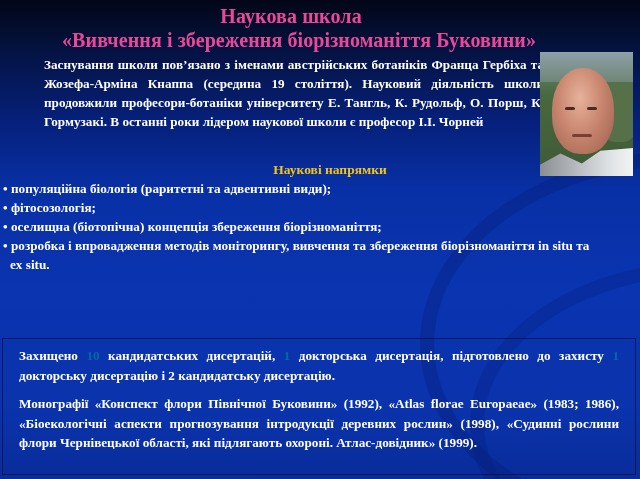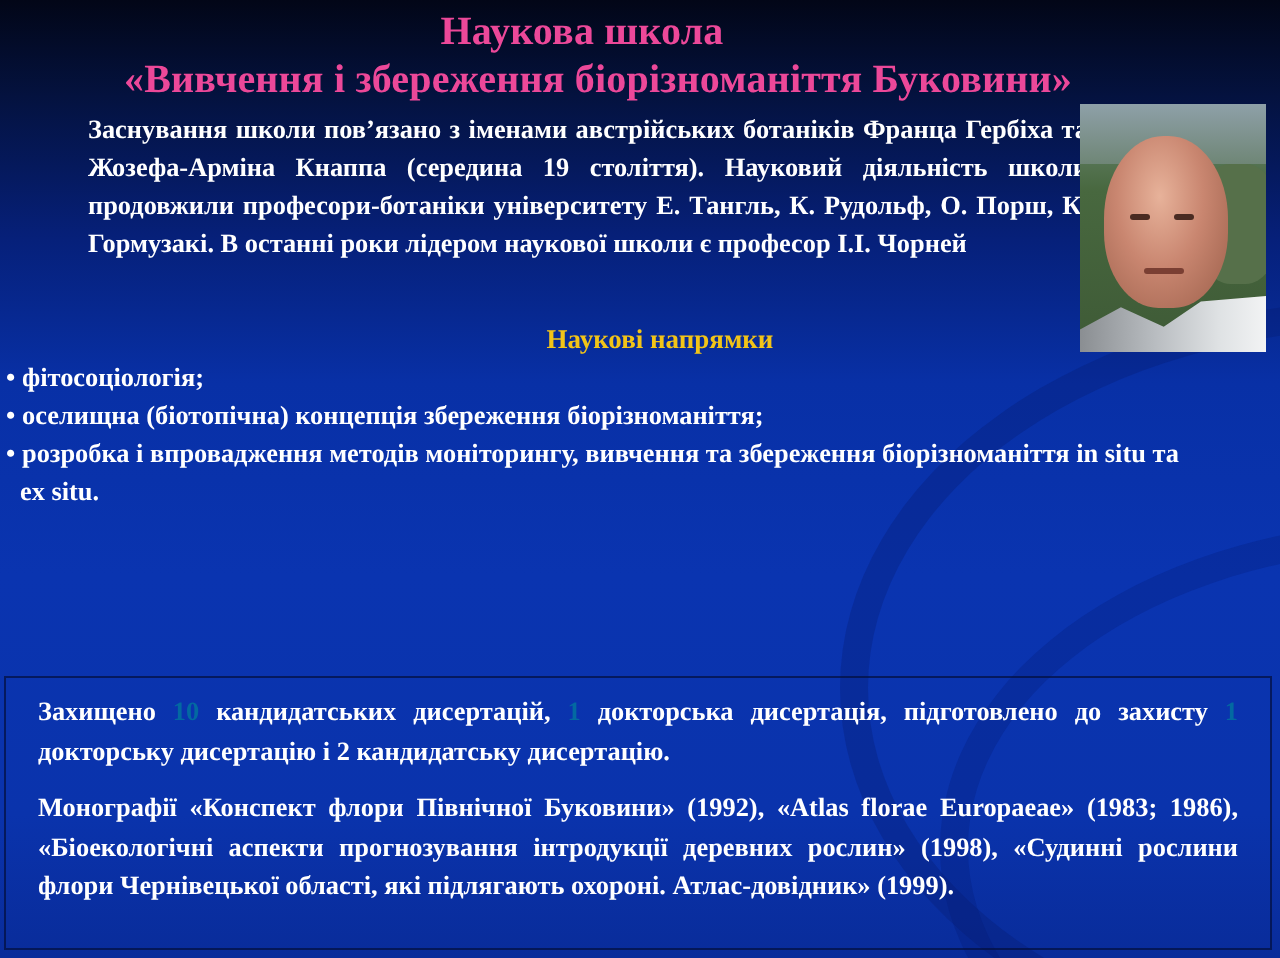--- a/index.html
+++ b/index.html
@@ -163,21 +163,22 @@
   <div class="head"></div>
   <div class="eye l"></div>
   <div class="eye r"></div>
   <div class="mouth"></div>
   <div class="shirt"></div>
 </div>
 
 <div class="subhead">Наукові напрямки</div>
 
 <ul class="directions">
-  <li><span class="bullet">•</span><span>фітосоціологія;</span></li>
+  <li><span class="bullet">•</span><span>популяційна біологія (раритетні та адвентивні види);</span></li>
+  <li><span class="bullet">•</span><span>фітосозологія;</span></li>
   <li><span class="bullet">•</span><span>оселищна (біотопічна) концепція збереження біорізноманіття;</span></li>
   <li><span class="bullet">•</span><span>розробка і впровадження методів моніторингу, вивчення та збереження біорізноманіття in situ та ex situ.</span></li>
 </ul>
 
 <div class="box"></div>
 
 <div class="para p1"><span>Захищено </span><span class="hl">10</span><span> кандидатських дисертацій, </span><span class="hl">1</span><span> докторська дисертація, підготовлено до захисту </span><span class="hl">1</span><span> докторську дисертацію і 2 кандидатську дисертацію.</span></div>
 
 <div class="para p2">Монографії «Конспект флори Північної Буковини» (1992), «Atlas florae Europaeae» (1983; 1986), «Біоекологічні аспекти прогнозування інтродукції деревних рослин» (1998), «Судинні рослини флори Чернівецької області, які підлягають охороні. Атлас-довідник» (1999).</div>
 

